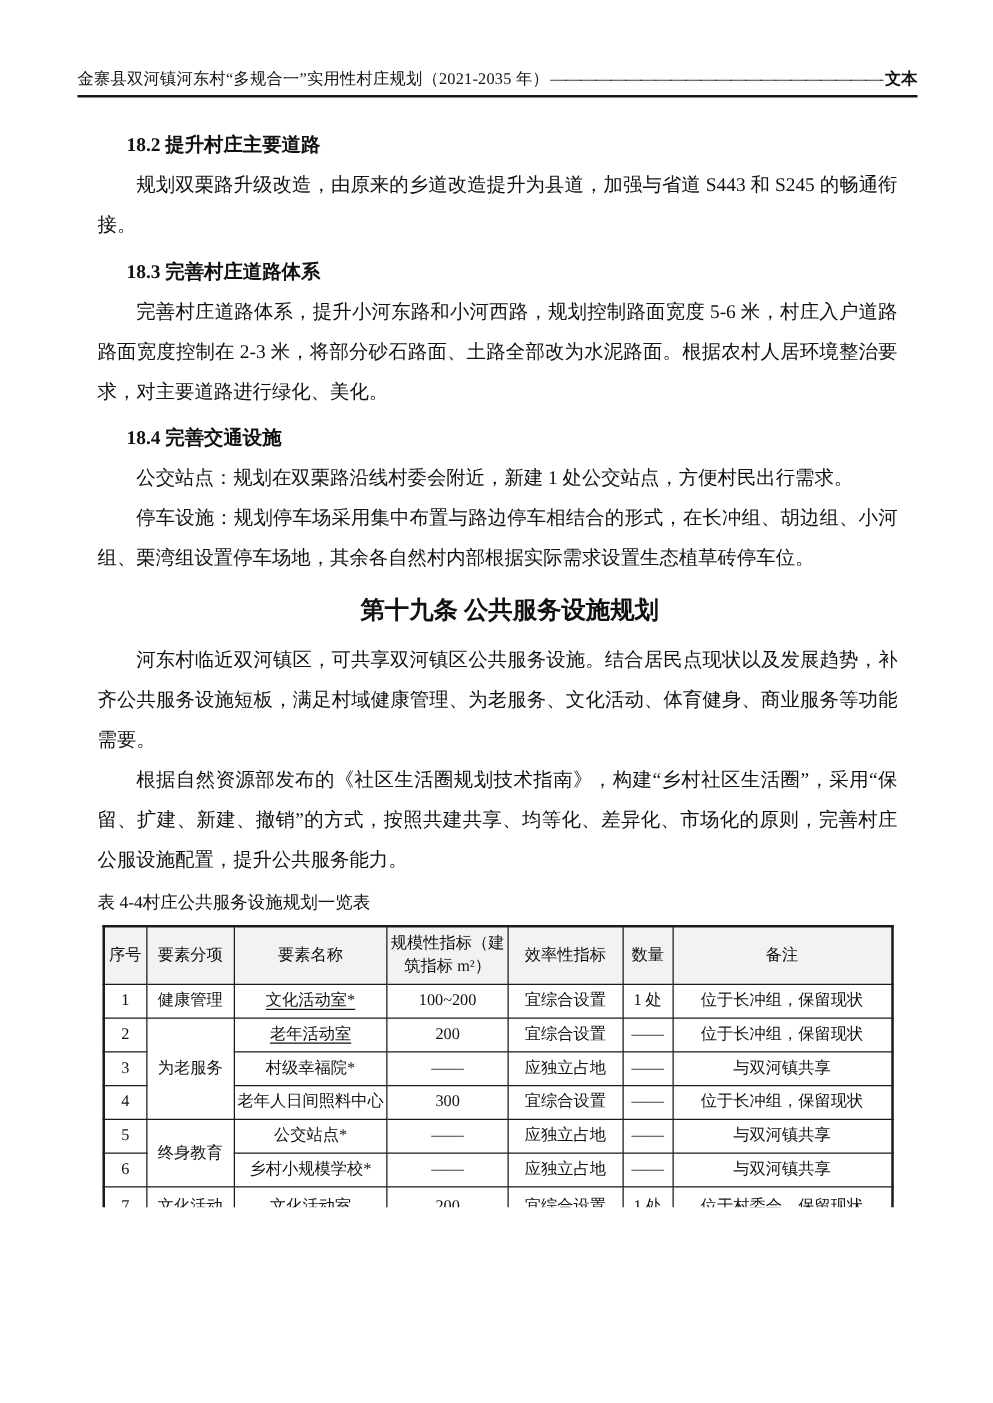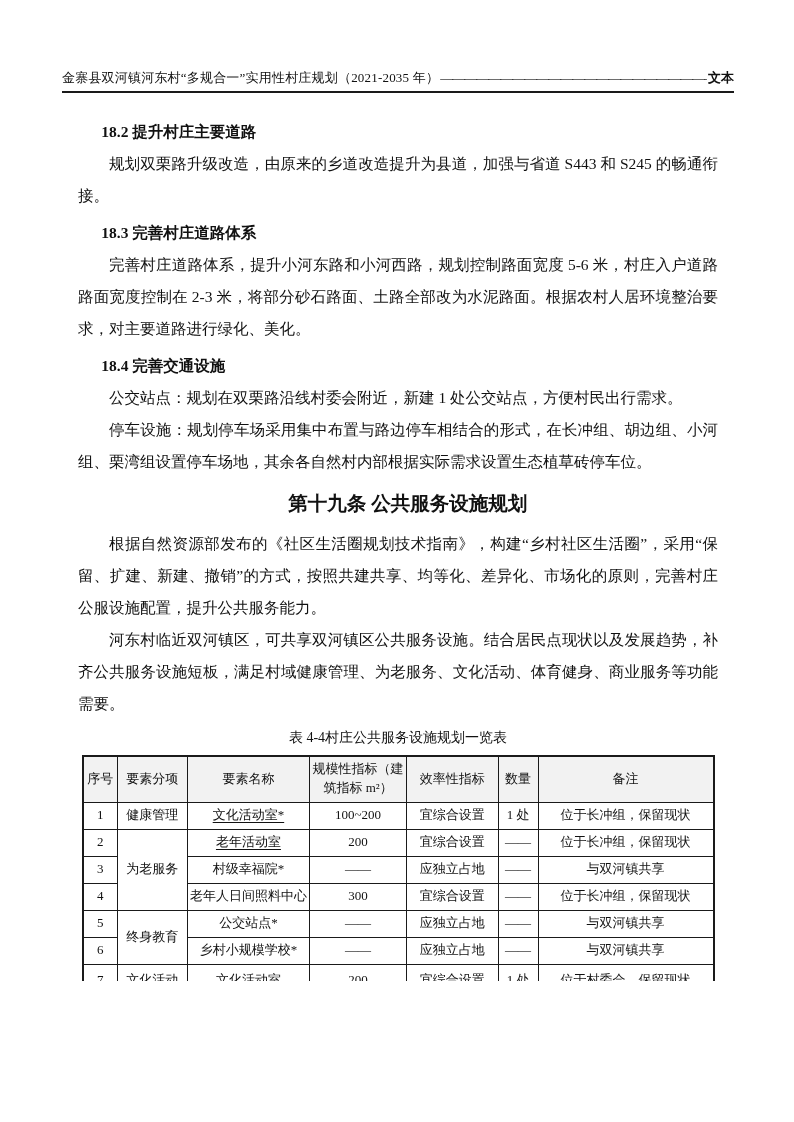--- a/index.html
+++ b/index.html
@@ -1,21 +1,21 @@
 <!DOCTYPE html>
 <html><head>
 <meta charset="utf-8">
 <style>
   * { margin: 0; padding: 0; box-sizing: border-box; }
   html, body { background: #ffffff; }
   .page {
     position: relative;
     width: 794px;
     height: 966px;
-    margin: 15px auto;
+    margin: 0 auto;
     background: #ffffff;
     font-family: "Liberation Serif", "DejaVu Serif", serif;
     color: #111111;
     overflow: hidden;
   }
   
   .doc-header {
     position: absolute;
     left: 62px;
     top: 54px;
@@ -55,21 +55,21 @@
   .big-heading {
     font-weight: bold;
     font-size: 19.5px;
     line-height: 38px;
     text-indent: 1em;
     margin: 7px 0 5px 0;
     text-align: center;
   }
   
   .table-title {
-    text-align: center;
+    text-align: left;
     font-size: 14px;
     line-height: 30px;
     margin-top: 3px;
   }
   table.svc {
     border-collapse: collapse;
     width: 633px;
     margin: 2px auto 0 auto;
     font-size: 13px;
     border: 2px solid #1a1a1a;
@@ -113,22 +113,22 @@
     <p class="para">规划双栗路升级改造，由原来的乡道改造提升为县道，加强与省道 S443 和 S245 的畅通衔接。</p>
 
     <div class="sub-heading">18.3 完善村庄道路体系</div>
     <p class="para">完善村庄道路体系，提升小河东路和小河西路，规划控制路面宽度 5-6 米，村庄入户道路路面宽度控制在 2-3 米，将部分砂石路面、土路全部改为水泥路面。根据农村人居环境整治要求，对主要道路进行绿化、美化。</p>
 
     <div class="sub-heading">18.4 完善交通设施</div>
     <p class="para">公交站点：规划在双栗路沿线村委会附近，新建 1 处公交站点，方便村民出行需求。</p>
     <p class="para">停车设施：规划停车场采用集中布置与路边停车相结合的形式，在长冲组、胡边组、小河组、栗湾组设置停车场地，其余各自然村内部根据实际需求设置生态植草砖停车位。</p>
 
     <div class="big-heading">第十九条 公共服务设施规划</div>
+    <p class="para">河东村临近双河镇区，可共享双河镇区公共服务设施。结合居民点现状以及发展趋势，补齐公共服务设施短板，满足村域健康管理、为老服务、文化活动、体育健身、商业服务等功能需要。</p>
     <p class="para">根据自然资源部发布的《社区生活圈规划技术指南》，构建“乡村社区生活圈”，采用“保留、扩建、新建、撤销”的方式，按照共建共享、均等化、差异化、市场化的原则，完善村庄公服设施配置，提升公共服务能力。</p>
-    <p class="para">河东村临近双河镇区，可共享双河镇区公共服务设施。结合居民点现状以及发展趋势，补齐公共服务设施短板，满足村域健康管理、为老服务、文化活动、体育健身、商业服务等功能需要。</p>
 
     <div class="table-title">表 4-4村庄公共服务设施规划一览表</div>
     <table class="svc">
       <colgroup>
         <col style="width:35px">
           <col style="width:70px">
           <col style="width:123px">
         <col style="width:97px">
           <col style="width:92px">
           <col style="width:40px">

